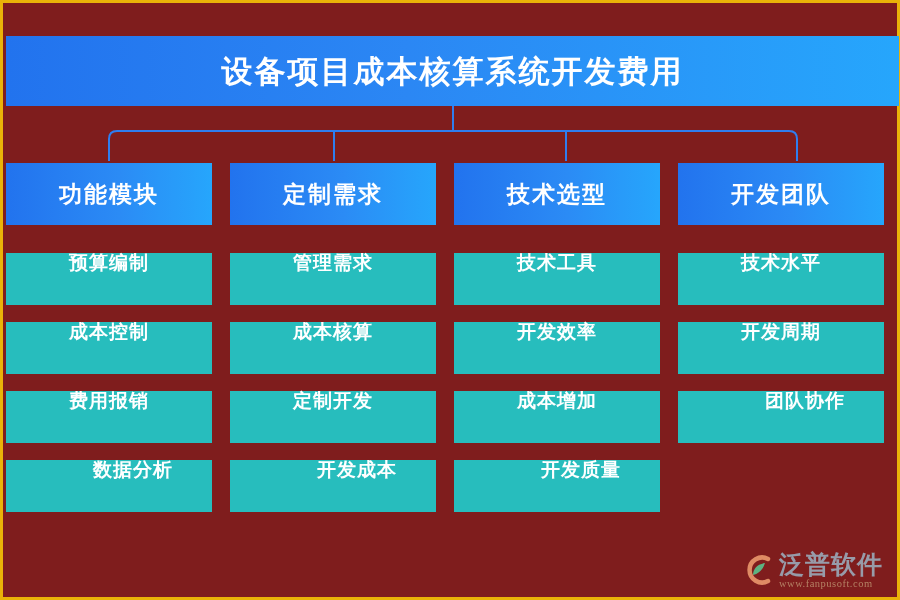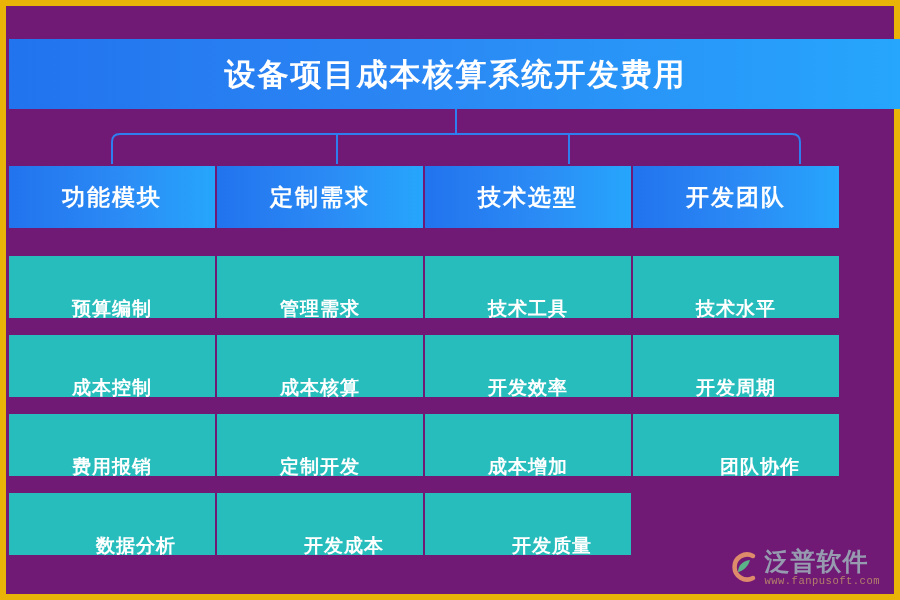--- a/index.html
+++ b/index.html
@@ -12,22 +12,22 @@
     background: #ffffff;
     font-family: "Liberation Serif", "DejaVu Serif", serif;
     overflow: hidden;
   }
 
   .diagram {
     position: relative;
     width: 900px;
     height: 600px;
     box-sizing: border-box;
-    border: 6px solid #eab308;
-    background: #701a75;
+    border: 3px solid #eab308;
+    background: #7f1d1d;
   }
 
   
   .title-bar {
     position: absolute;
     left: 3px;
     top: 33px;
     width: 893px;
     height: 70px;
     background: linear-gradient(to right, #2273ee 0%, #2b87f4 45%, #26a6fc 100%);
@@ -53,21 +53,21 @@
     height: 62px;
   }
 
   
   .columns {
     position: absolute;
     left: 3px;
     top: 160px;
     width: 893px;
     display: flex;
-    gap: 2px;
+    gap: 18px;
   }
   .column {
     width: 206px;
     display: flex;
     flex-direction: column;
   }
   .col-header {
     height: 62px;
     background: linear-gradient(to right, #2273ee 0%, #2b8bf5 55%, #26a6fc 100%);
     display: flex;
@@ -77,24 +77,24 @@
   }
   .col-header-text {
     color: #ffffff;
     font-size: 23px;
     font-weight: bold;
     letter-spacing: 2px;
     line-height: 1;
     white-space: nowrap;
   }
   .item-cell {
-    height: 62px;
+    height: 52px;
     background: #27bdbd;
     display: flex;
-    align-items: flex-end;
+    align-items: flex-start;
     justify-content: center;
     margin-bottom: 17px;
   }
   .item-cell:last-child { margin-bottom: 12px; padding-left: 48px; }
   .item-text {
     color: #ffffff;
     font-size: 19px;
     font-weight: bold;
     letter-spacing: 1px;
     line-height: 1;
@@ -128,21 +128,21 @@
     font-weight: bold;
     color: #9aa6b5;
     letter-spacing: 1px;
     font-family: "DejaVu Sans", "Liberation Sans", sans-serif;
   }
   .logo-url {
     font-size: 10.5px;
     color: #b98a6a;
     letter-spacing: 0.5px;
     margin-top: 2px;
-    font-family: Liberation Mono, monospace;
+    font-family: Liberation Serif, serif;
   }
 </style>
 </head>
 <body>
 
 <div class="diagram">
 
   <div class="title-bar">
     <span class="title-text">设备项目成本核算系统开发费用</span>
   </div>

